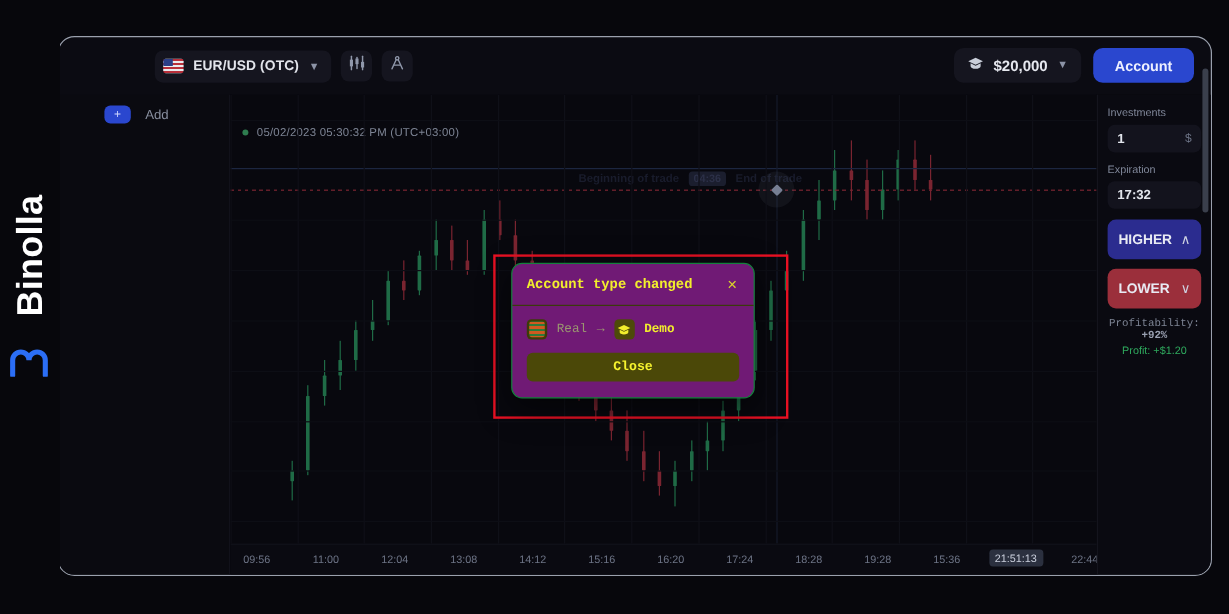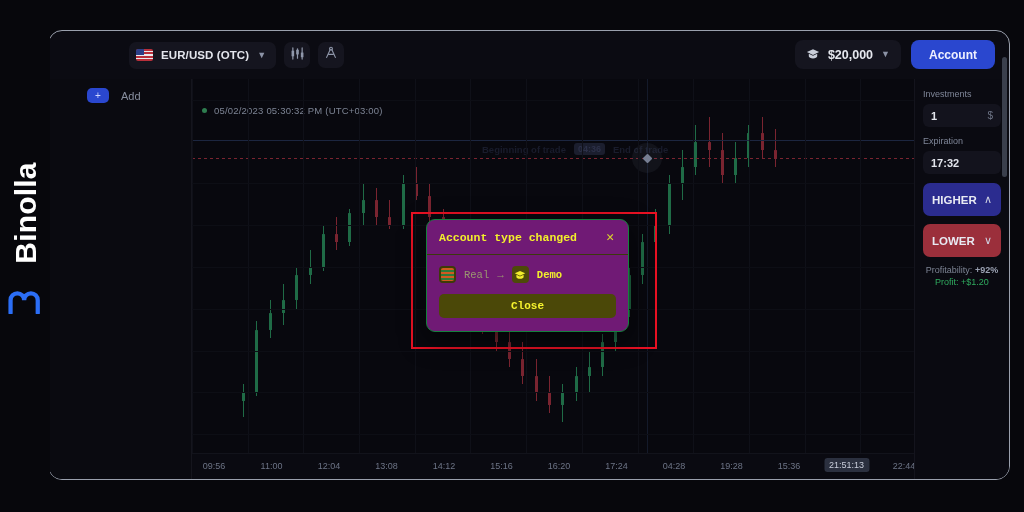--- a/index.html
+++ b/index.html
@@ -217,21 +217,21 @@
     height: 33px; border-radius: 7px; margin-bottom: 8px;
     display: flex; align-items: center; justify-content: space-between;
     padding: 0 9px; cursor: pointer;
   }
   .btn-higher { background: #2b2c8f; }
   .btn-lower  { background: #9b2f3b; }
   .trade-btn span.lbl { color: #e8eaf3; font-size: 11.5px; font-weight: 700; }
   .trade-btn span.arw { color: #cfd3e2; font-size: 11px; }
 
   .payout { text-align: center; margin-top: 4px; }
-  .payout .p1 { color: #7d8494; font-size: 9px; }
+  .payout .p1 { color: #7d8494; font-size: 9px; font-family: Liberation Mono, monospace; }
   .payout .p1 b { color: #9aa1b2; }
   .payout .p2 { color: #2faa5e; font-size: 9px; margin-top: 2px; }
 
   
   .highlight {
     position: absolute; left: 411px; top: 212px; width: 246px; height: 137px;
     border: 2px solid #e81123; z-index: 70; pointer-events: none;
   }
   .modal {
     position: absolute; left: 426px; top: 219px; width: 203px;
@@ -531,21 +531,21 @@
 
         <div class="time-axis">
             <div class="time-lbl" style="left: 22px;">09:56</div>
             <div class="time-lbl" style="left: 79.5px;">11:00</div>
             <div class="time-lbl" style="left: 137px;">12:04</div>
             <div class="time-lbl" style="left: 194.5px;">13:08</div>
             <div class="time-lbl" style="left: 252px;">14:12</div>
             <div class="time-lbl" style="left: 309.5px;">15:16</div>
             <div class="time-lbl" style="left: 367px;">16:20</div>
             <div class="time-lbl" style="left: 424.5px;">17:24</div>
-            <div class="time-lbl" style="left: 482px;">04:28</div>
+            <div class="time-lbl" style="left: 482px;">18:28</div>
             <div class="time-lbl" style="left: 539.5px;">19:28</div>
             <div class="time-lbl" style="left: 597px;">15:36</div>
             <div class="time-lbl" style="left: 712px;">22:44</div>
             <div class="time-now" style="left: 654.5px;">21:51:13</div>
           </div>
       <div class="grid-v" style="left: 0px;"></div>
           <div class="grid-v" style="left: 55.6923px;"></div>
           <div class="grid-v" style="left: 111.385px;"></div>
           <div class="grid-v" style="left: 167.077px;"></div>
           <div class="grid-v" style="left: 222.769px;"></div>

